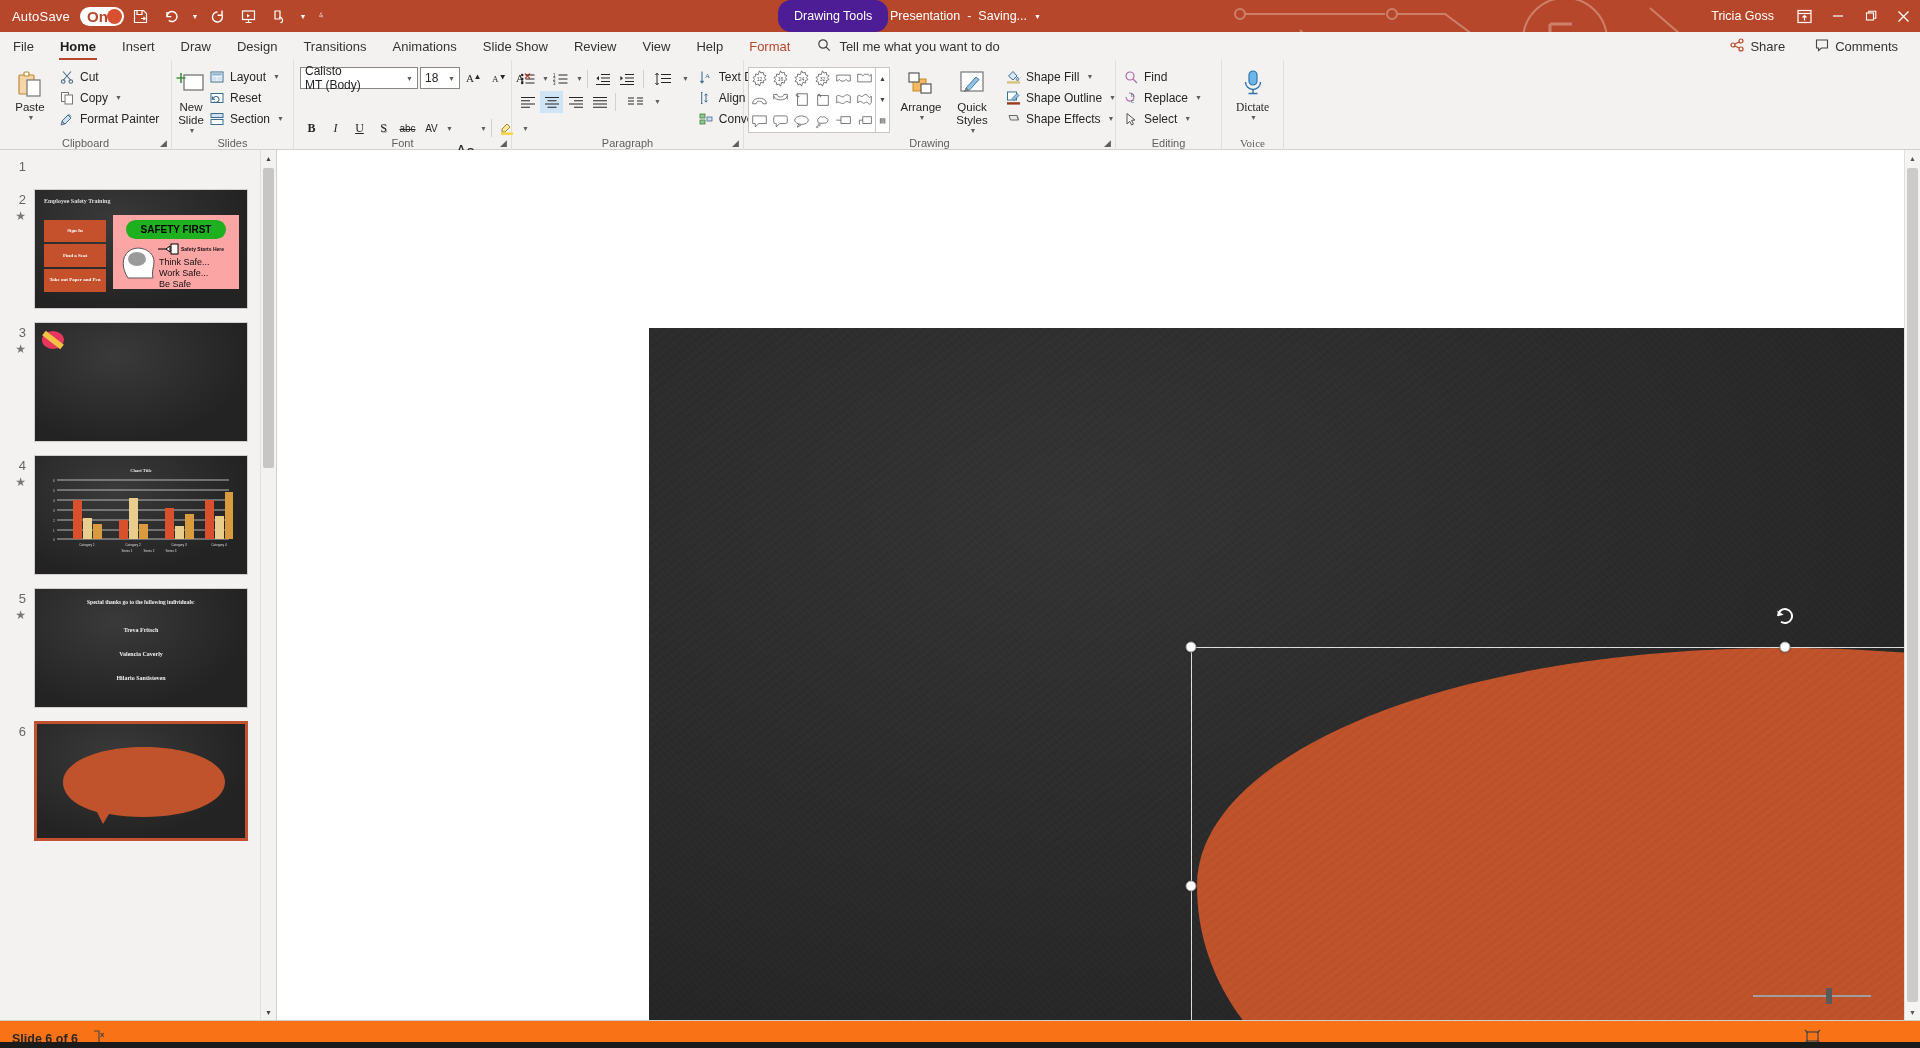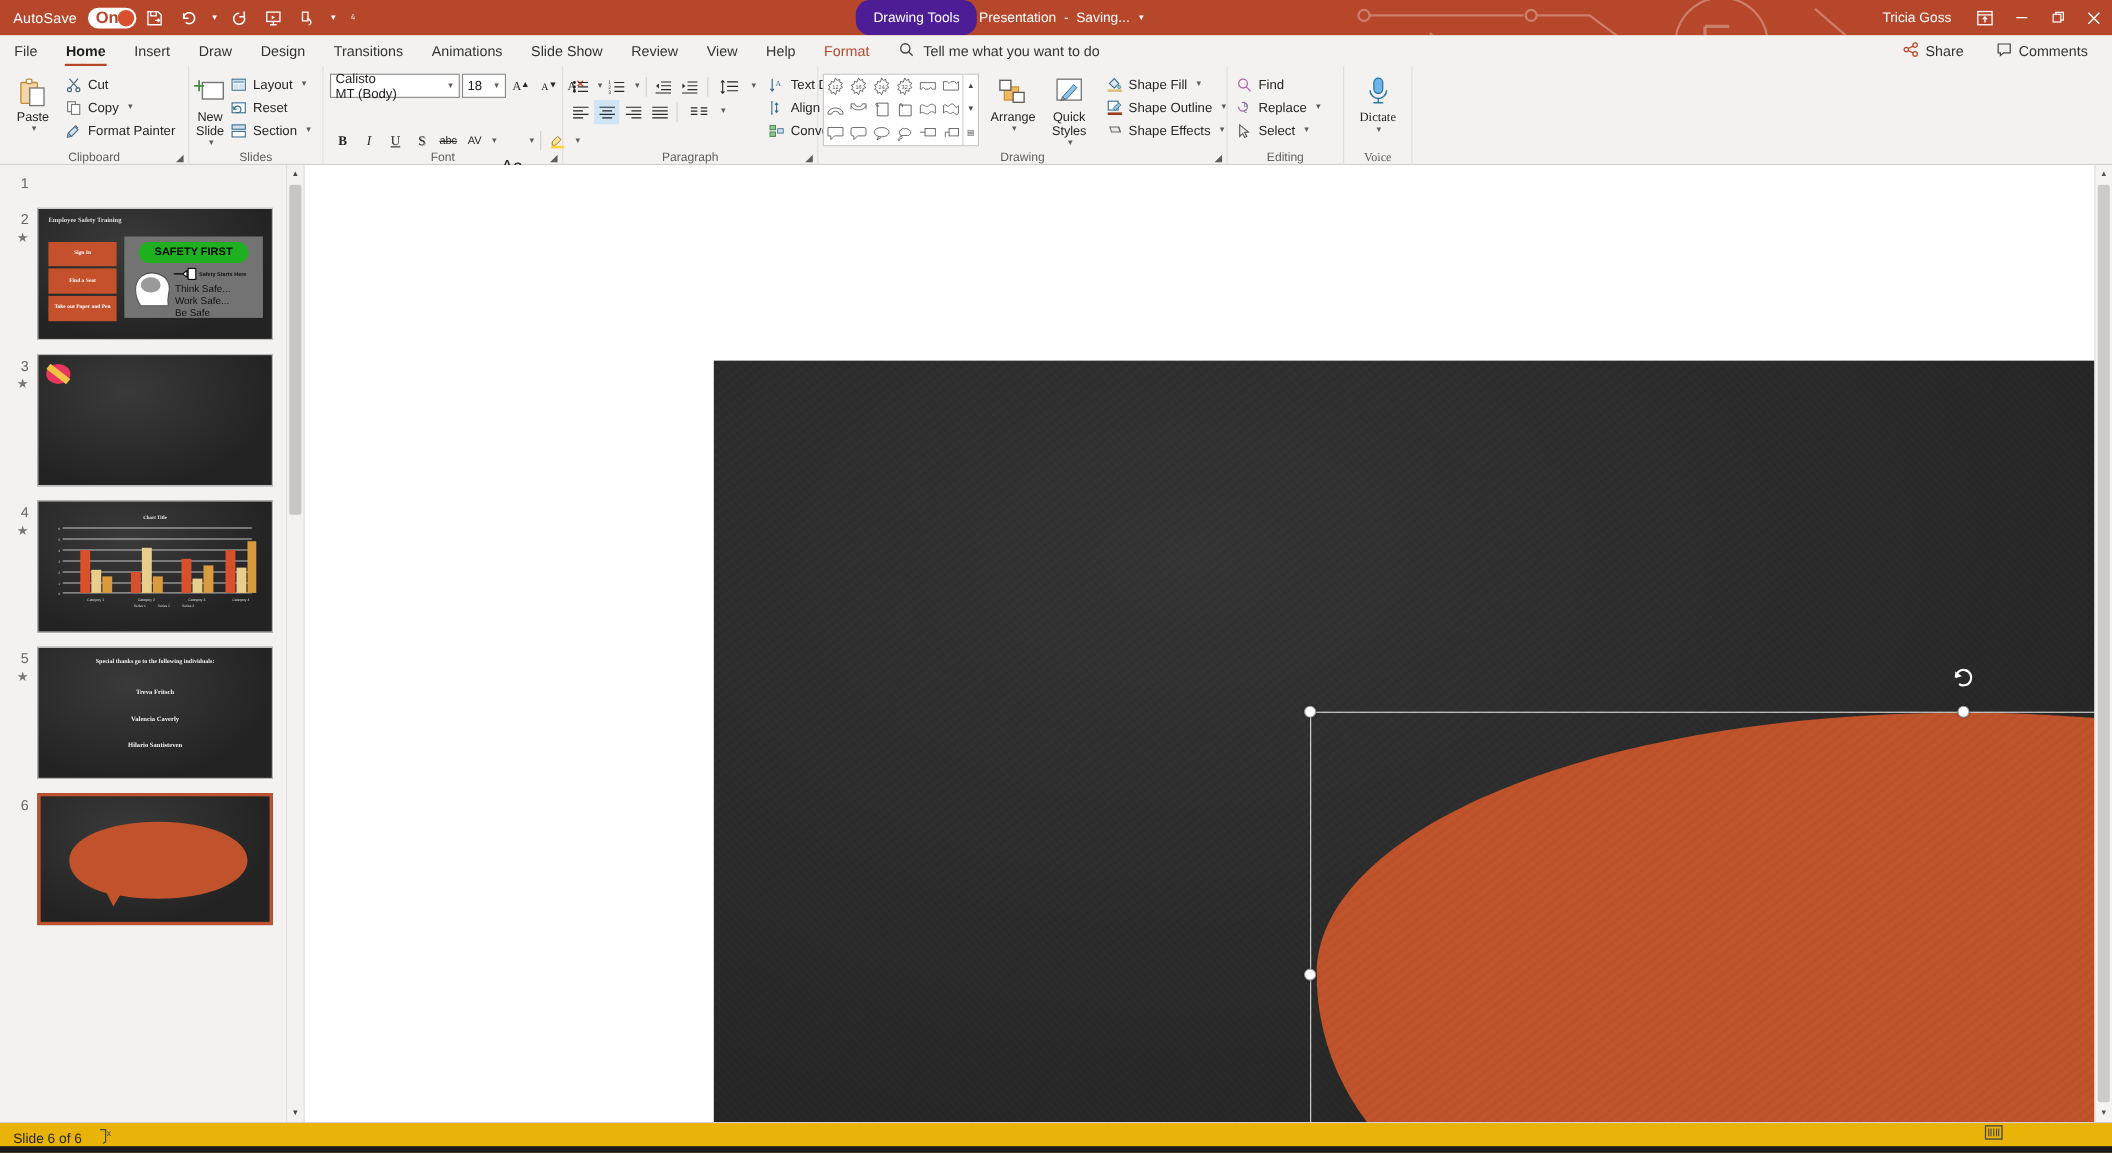--- a/index.html
+++ b/index.html
@@ -208,22 +208,22 @@
   .vscroll { position: absolute; right: 0; top: 0; bottom: 0; width: 16px;
              background: #f5f4f3; border-left: 1px solid #e1dfdd; }
   .vscroll .up, .vscroll .dn { position: absolute; left: 0; right: 0; height: 16px;
         display: flex; align-items: center; justify-content: center; font-size: 7px; color: #555; }
   .vscroll .up { top: 0; } .vscroll .dn { bottom: 0; }
   .vscroll .bar { position: absolute; left: 2px; right: 2px; top: 18px;
                   bottom: 18px; background: #cdcbc9; border-radius: 2px; }
 
   
   .statusbar {
-    height: 28px; background: #eab308; border-top: 1px solid #d2d0ce;
-    display: flex; align-items: center; font-size: 12.5px; color: #262626; flex: none;
+    height: 28px; background: #f97316; border-top: 1px solid #d2d0ce;
+    display: flex; align-items: flex-end; font-size: 12.5px; color: #262626; flex: none; font-weight: bold;
   }
   .sb-left { display: flex; align-items: center; gap: 14px; padding-left: 12px; }
   .sb-right { margin-left: auto; display: flex; align-items: center;
               gap: 3px; padding-right: 26px; flex-direction: column; }
   .sb-btn { height: 24px; min-width: 26px; padding: 0 7px; display: flex;
             align-items: center; justify-content: center; gap: 6px; color: #262626; }
   .sb-btn.on { background: #d6d3d1; }
   .zoomslider { display: flex; align-items: center; gap: 8px; margin: 0 6px; }
   .zs-track { width: 118px; height: 2px; background: #a19f9d; position: relative; }
   .zs-thumb { position: absolute; left: 62%; top: -7px; width: 6px; height: 16px;
@@ -915,21 +915,21 @@
           <span>2</span><span class="star">★</span>
         </div>
         <div class="thumb">
           <div class="dark"></div>
           <div style="position:absolute;left:9px;top:8px;width:72px;color:#ddd;font-family:'Liberation Serif',serif;font-size:6px;line-height:1.3;font-weight:bold;">Employee Safety Training</div>
           <div style="position:absolute;left:9px;top:30px;width:62px;height:72px;display:flex;flex-direction:column;gap:2px;">
             <div style="flex:1;background:#c4512c;display:flex;align-items:center;justify-content:center;color:#fff;font-size:5px;font-weight:bold;font-family:'Liberation Serif',serif;text-align:center;">Sign In</div>
             <div style="flex:1;background:#c4512c;display:flex;align-items:center;justify-content:center;color:#fff;font-size:5px;font-weight:bold;font-family:'Liberation Serif',serif;text-align:center;">Find a Seat</div>
             <div style="flex:1;background:#c4512c;display:flex;align-items:center;justify-content:center;color:#fff;font-size:5px;font-weight:bold;font-family:'Liberation Serif',serif;text-align:center;padding:0 3px;line-height:1.2;">Take out Paper and Pen</div>
           </div>
-          <div style="position:absolute;left:78px;top:25px;width:126px;height:74px;background:#737373;">
+          <div style="position:absolute;left:78px;top:25px;width:126px;height:74px;background:#fca5a5;">
             <div style="margin:5px auto 0;width:100px;height:19px;background:#1fb01f;border-radius:10px;display:flex;align-items:center;justify-content:center;color:#000;font-size:10px;font-weight:bold;">SAFETY FIRST</div>
             <div style="position:absolute;left:6px;top:30px;width:40px;height:36px;">
               <svg width="40" height="36" viewBox="0 0 40 36">
                   <path d="M34 33c-2-9 3-14 0-21C31 4 18 0 10 6 2 12 3 24 9 33z" fill="#fff" stroke="#555" stroke-width="1"></path>
                   <ellipse cx="18" cy="14" rx="9" ry="7" fill="#9a9a9a"></ellipse>
                 </svg>
             </div>
             <div style="position:absolute;left:44px;top:28px;font-size:7px;line-height:1.25;color:#111;font-weight:bold;">
               <svg width="22" height="12" viewBox="0 0 22 12" style="vertical-align:middle;">
                   <path d="M1 6h8l4-3v6l-4-3" fill="#fff" stroke="#000" stroke-width="1"></path>

